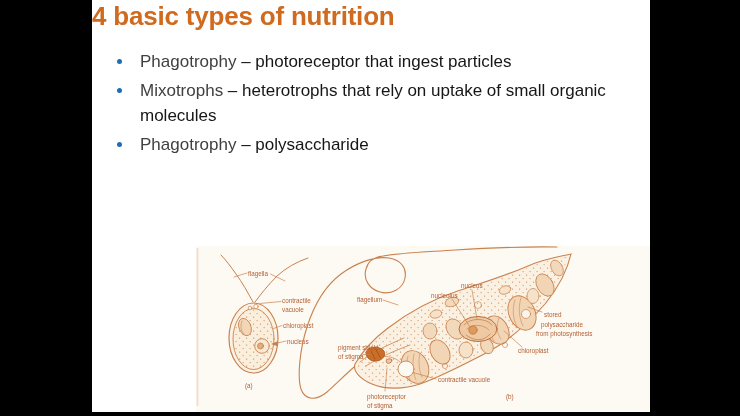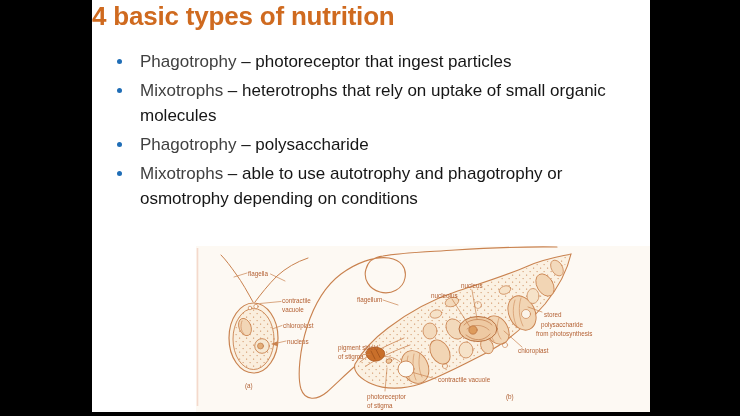--- a/index.html
+++ b/index.html
@@ -32,23 +32,20 @@
 
     <div id="bullet-list">
       <div class="bullet-item">
         <span class="bullet-dot"></span><span class="term">Phagotrophy</span><span> – photoreceptor that ingest particles</span>
       </div>
       <div class="bullet-item">
         <span class="bullet-dot"></span><span class="term">Mixotrophs</span><span> – heterotrophs that rely on uptake of small organic molecules</span>
       </div>
       <div class="bullet-item">
         <span class="bullet-dot"></span><span class="term">Phagotrophy</span><span> – polysaccharide</span>
-      </div>
-      <div class="bullet-item">
-        <span class="bullet-dot"></span><span class="term">Mixotrophs</span><span> – able to use autotrophy and phagotrophy or osmotrophy depending on conditions</span>
       </div>
     </div>
 
     <div id="figure-wrap">
       <svg width="456" height="168" viewBox="196 244 456 168">
         <defs>
           <pattern id="stip" width="7" height="7" patternUnits="userSpaceOnUse">
             <circle cx="1.6" cy="2.1" r="0.7" fill="#cc8d5c"></circle>
             <circle cx="5.1" cy="5.6" r="0.6" fill="#cc8d5c"></circle>
           </pattern>

